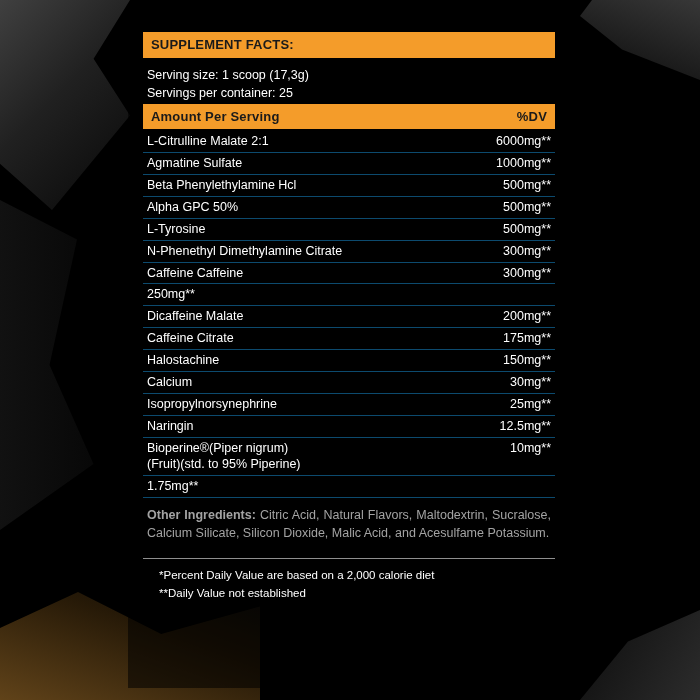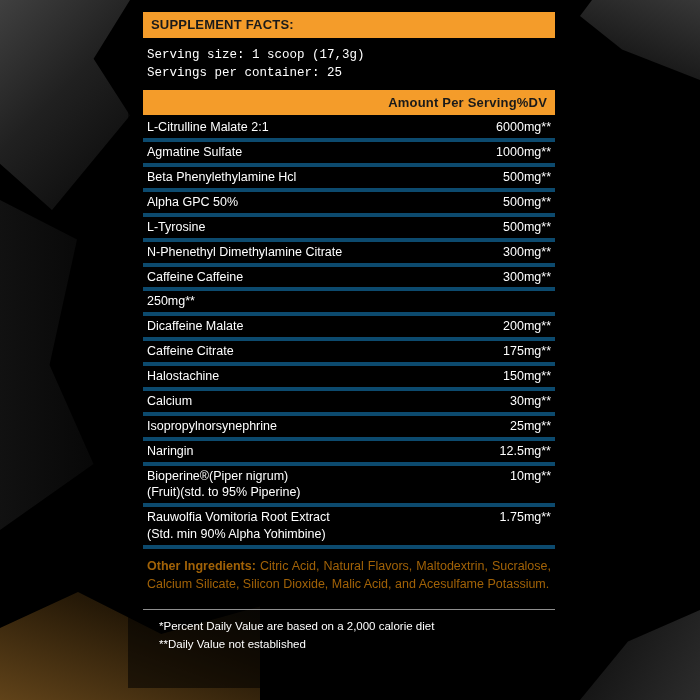--- a/index.html
+++ b/index.html
@@ -54,84 +54,83 @@
     left: 128px;
     top: 10px;
     width: 444px;
     height: 678px;
     background: rgba(0,0,0,0.55);
   }
 
   .facts {
     position: absolute;
     left: 143px;
-    top: 12px;
+    top: 32px;
     width: 412px;
     color: #ffffff;
     font-size: 12.5px;
     line-height: 1.35;
   }
 
   .bar {
     background: #f49c2a;
     color: #1a1a1a;
     font-weight: bold;
     padding: 4px 8px;
     font-size: 13px;
     letter-spacing: 0.2px;
   }
   .bar.header-bar {
     margin-bottom: 6px;
   }
   .bar.aps-bar {
     display: flex;
-    justify-content: flex-end;
+    justify-content: space-between;
     align-items: center;
-    margin-top: 6px;
+    margin-top: 0;
     margin-bottom: 2px;
   }
 
   .serving-block {
     padding: 2px 4px 2px 4px;
     font-size: 12.5px;
     color: #ffffff;
     line-height: 1.45;
-    font-family: Liberation Mono, monospace;
   }
 
   .ing-list {
     margin: 0;
     padding: 0;
     list-style: none;
   }
   .ing-row {
     display: flex;
     justify-content: space-between;
     align-items: flex-start;
-    border-bottom: 4px solid #0c4a6e;
+    border-bottom: 1px solid #0c4a6e;
     padding: 2px 4px 2px 4px;
     font-size: 12.5px;
     color: #ffffff;
   }
   .ing-name {
     flex: 1 1 auto;
     padding-right: 10px;
     white-space: pre-line;
   }
   .ing-amt {
     flex: 0 0 auto;
     text-align: left;
     white-space: nowrap;
   }
 
   .other-ing {
     padding: 8px 4px 16px 4px;
     font-size: 12.5px;
     line-height: 1.45;
-    color: #a16207;
+    color: #a3a3a3;
     text-align: justify;
     border-bottom: 1px solid #8f8f8f;
   }
   .other-ing b {
     font-weight: bold;
   }
 
   .footnotes {
     padding: 8px 4px 0 4px;
     font-size: 11.5px;
@@ -223,22 +222,20 @@
     <li class="ing-row">
       <span class="ing-name">Naringin</span>
       <span class="ing-amt">12.5mg**</span>
     </li>
     <li class="ing-row">
       <span class="ing-name">Bioperine®(Piper nigrum)
 (Fruit)(std. to 95% Piperine)</span>
       <span class="ing-amt">10mg**</span>
     </li>
     <li class="ing-row">
-      <span class="ing-name">Rauwolfia Vomitoria Root Extract
-(Std. min 90% Alpha Yohimbine)</span>
       <span class="ing-amt">1.75mg**</span>
     </li>
   </ul>
 
   <div class="other-ing">
     <b>Other Ingredients:</b><span> Citric Acid, Natural Flavors, Maltodextrin, Sucralose, Calcium Silicate, Silicon Dioxide, Malic Acid, and Acesulfame Potassium.</span>
   </div>
 
   <div class="footnotes">
     <div>*Percent Daily Value are based on a 2,000 calorie diet</div>

